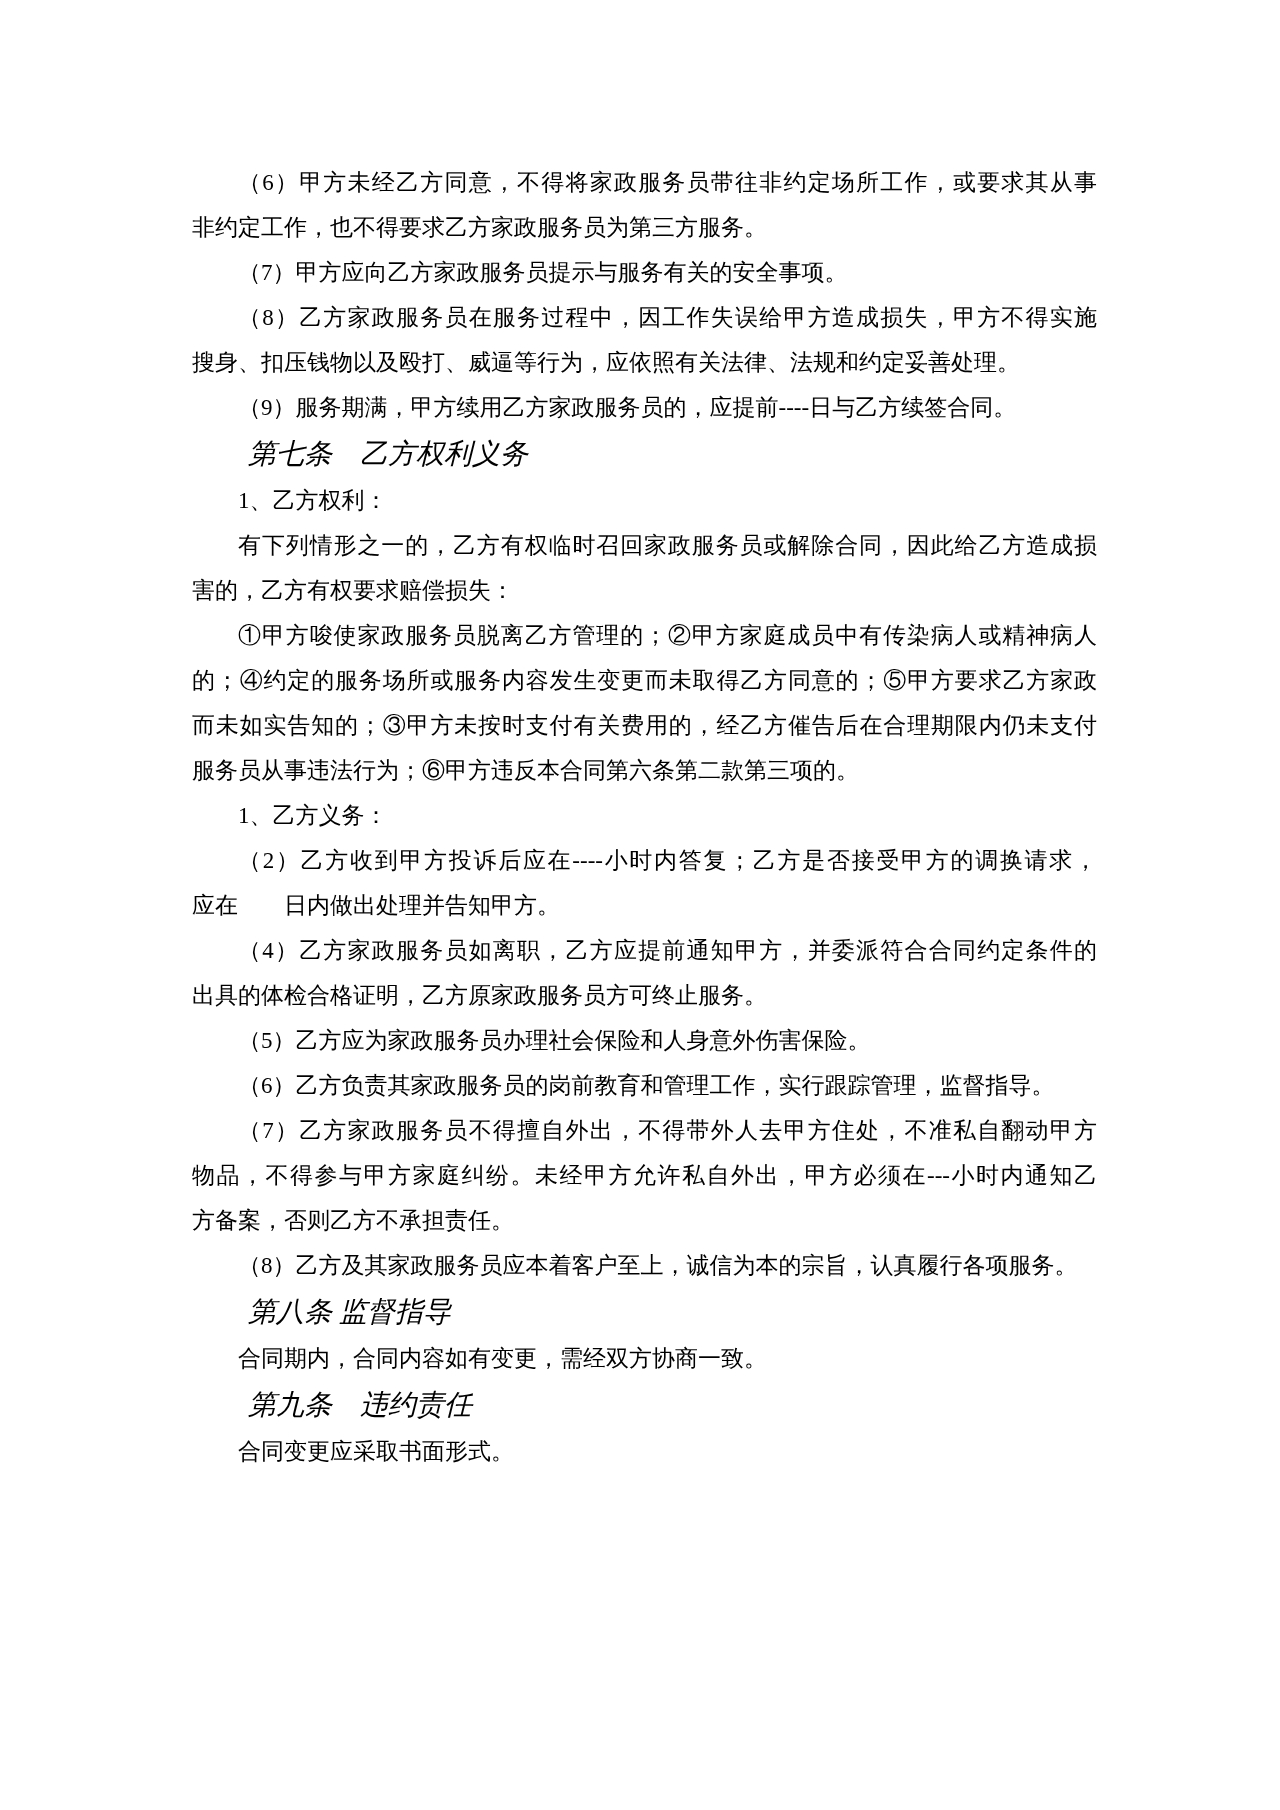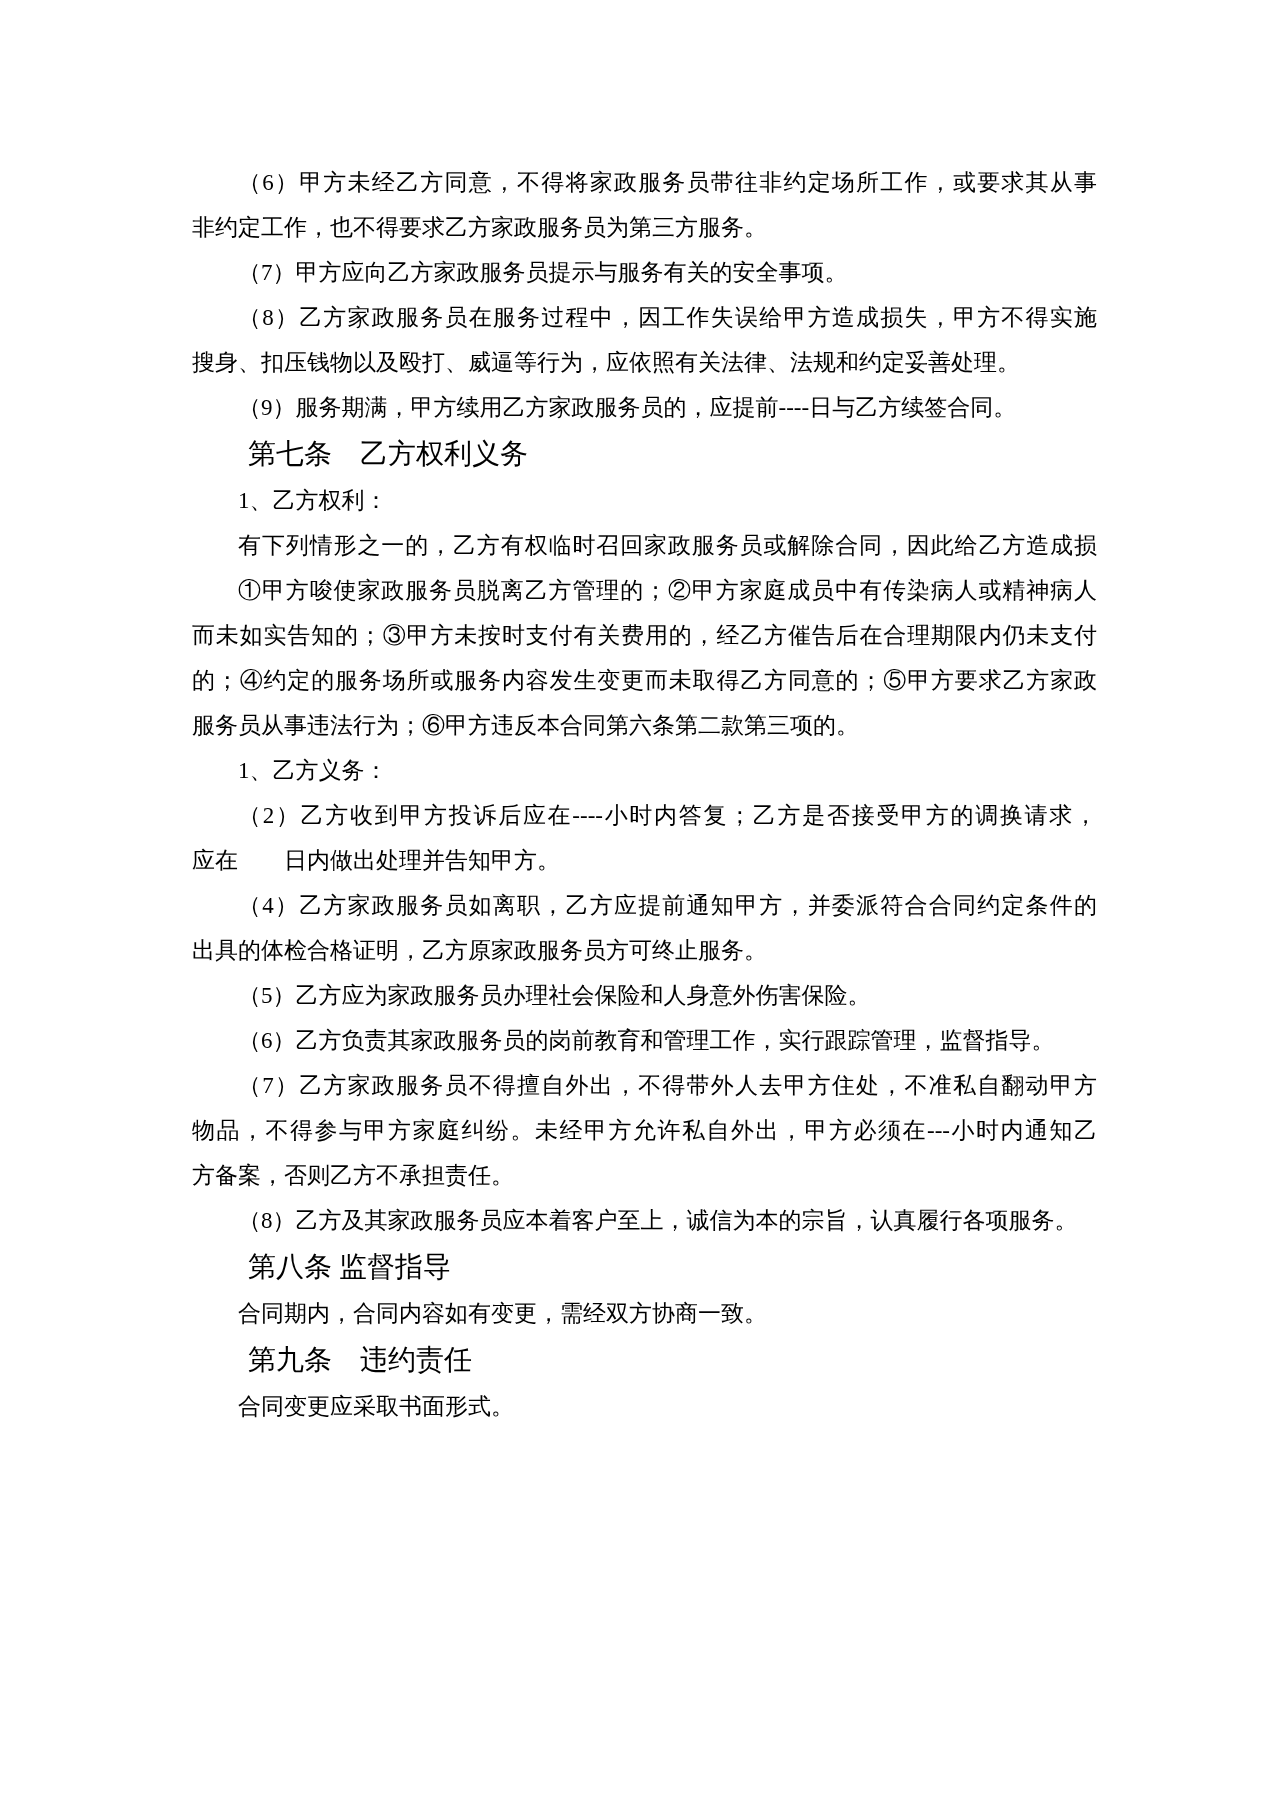--- a/index.html
+++ b/index.html
@@ -25,20 +25,21 @@
     color: #000000;
     text-align: justify;
     text-align-last: left;
   }
   .line.full { text-align-last: justify; }
   .line.first { text-indent: 2em; }
   .heading .line {
     font-size: 28px;
     line-height: 48px;
     font-weight: normal;
+    font-style: italic;
   }
 </style>
 </head>
 <body>
 
 <div class="page">
   <div class="content" id="content">
       <div class="block paragraph">
         <div class="line first full">（6）甲方未经乙方同意，不得将家政服务员带往非约定场所工作，或要求其从事</div>
         <div class="line">非约定工作，也不得要求乙方家政服务员为第三方服务。</div>
@@ -54,25 +55,26 @@
         <div class="line first">（9）服务期满，甲方续用乙方家政服务员的，应提前----日与乙方续签合同。</div>
       </div>
       <div class="block heading">
         <div class="line first">第七条　乙方权利义务</div>
       </div>
       <div class="block paragraph">
         <div class="line first">1、乙方权利：</div>
       </div>
       <div class="block paragraph">
         <div class="line first full">有下列情形之一的，乙方有权临时召回家政服务员或解除合同，因此给乙方造成损</div>
+        <div class="line">害的，乙方有权要求赔偿损失：</div>
       </div>
       <div class="block paragraph">
         <div class="line first full">①甲方唆使家政服务员脱离乙方管理的；②甲方家庭成员中有传染病人或精神病人</div>
+        <div class="line full">的；④约定的服务场所或服务内容发生变更而未取得乙方同意的；⑤甲方要求乙方家政</div>
         <div class="line full">而未如实告知的；③甲方未按时支付有关费用的，经乙方催告后在合理期限内仍未支付</div>
-        <div class="line full">的；④约定的服务场所或服务内容发生变更而未取得乙方同意的；⑤甲方要求乙方家政</div>
         <div class="line">服务员从事违法行为；⑥甲方违反本合同第六条第二款第三项的。</div>
       </div>
       <div class="block paragraph">
         <div class="line first">1、乙方义务：</div>
       </div>
       <div class="block paragraph">
         <div class="line first full">（2）乙方收到甲方投诉后应在----小时内答复；乙方是否接受甲方的调换请求，</div>
         <div class="line">应在　　日内做出处理并告知甲方。</div>
       </div>
       <div class="block paragraph">

